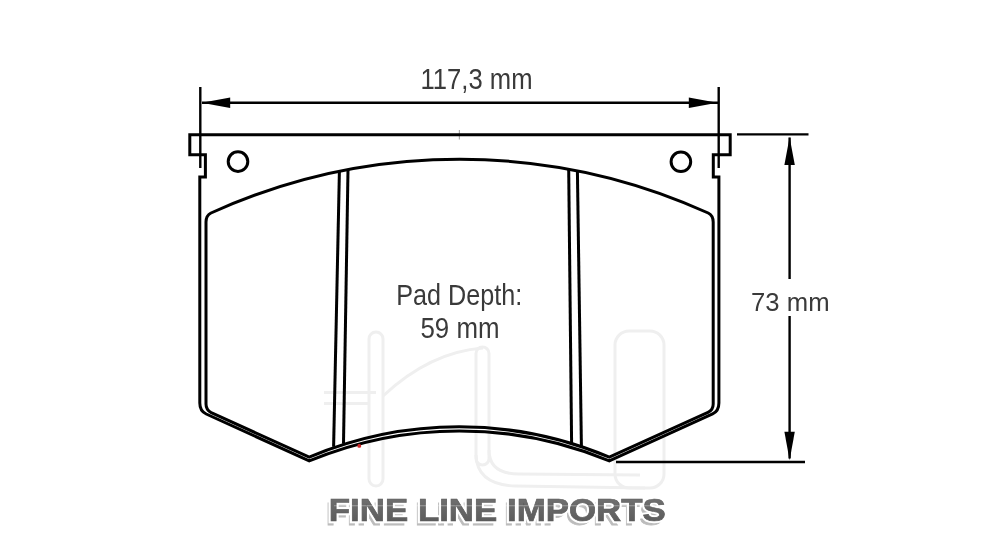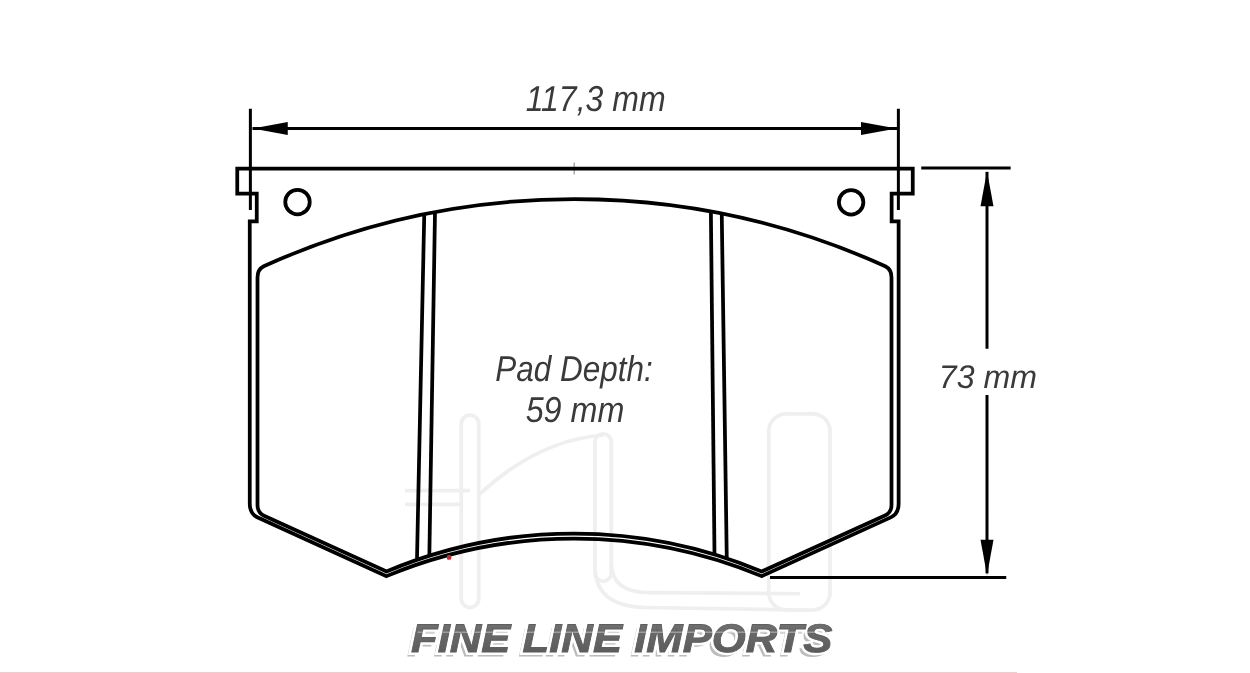--- a/index.html
+++ b/index.html
@@ -1,16 +1,16 @@
 <!DOCTYPE html>
 <html><head>
 <meta charset="utf-8">
 <style>
   html,body{margin:0;padding:0;background:#ffffff;}
-  .wrap{width:1000px;height:538px;position:relative;overflow:hidden;background:#b91c1c;font-style:italic;}
+  .wrap{width:1000px;height:538px;position:relative;overflow:hidden;background:#fca5a5;}
   svg{display:block;}
   text{font-family:"Liberation Sans", sans-serif;}
 </style>
 </head>
 <body>
 <div class="wrap">
 <svg width="1000" height="538" viewBox="0 0 1000 538" xmlns="http://www.w3.org/2000/svg">
   <defs>
     <linearGradient id="logog" x1="0" y1="0" x2="0" y2="1">
       <stop offset="0" stop-color="#757575"></stop>

